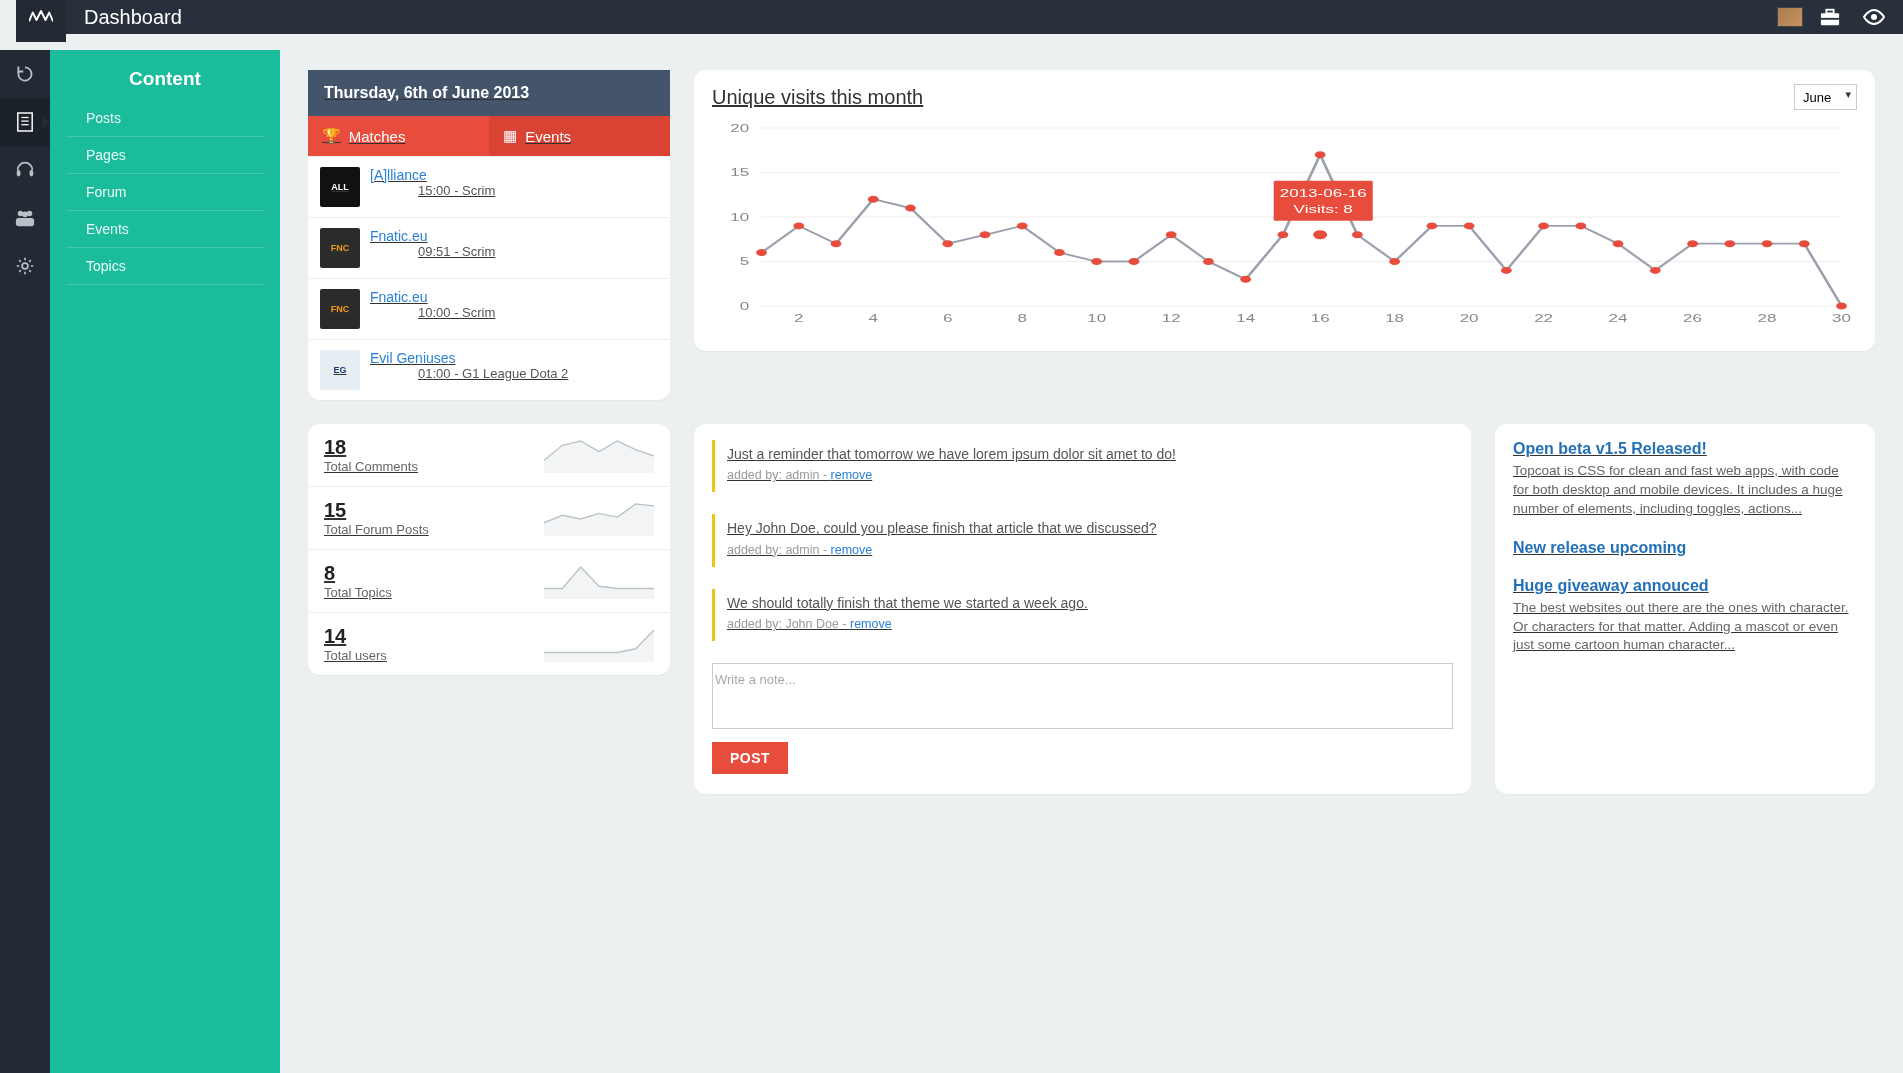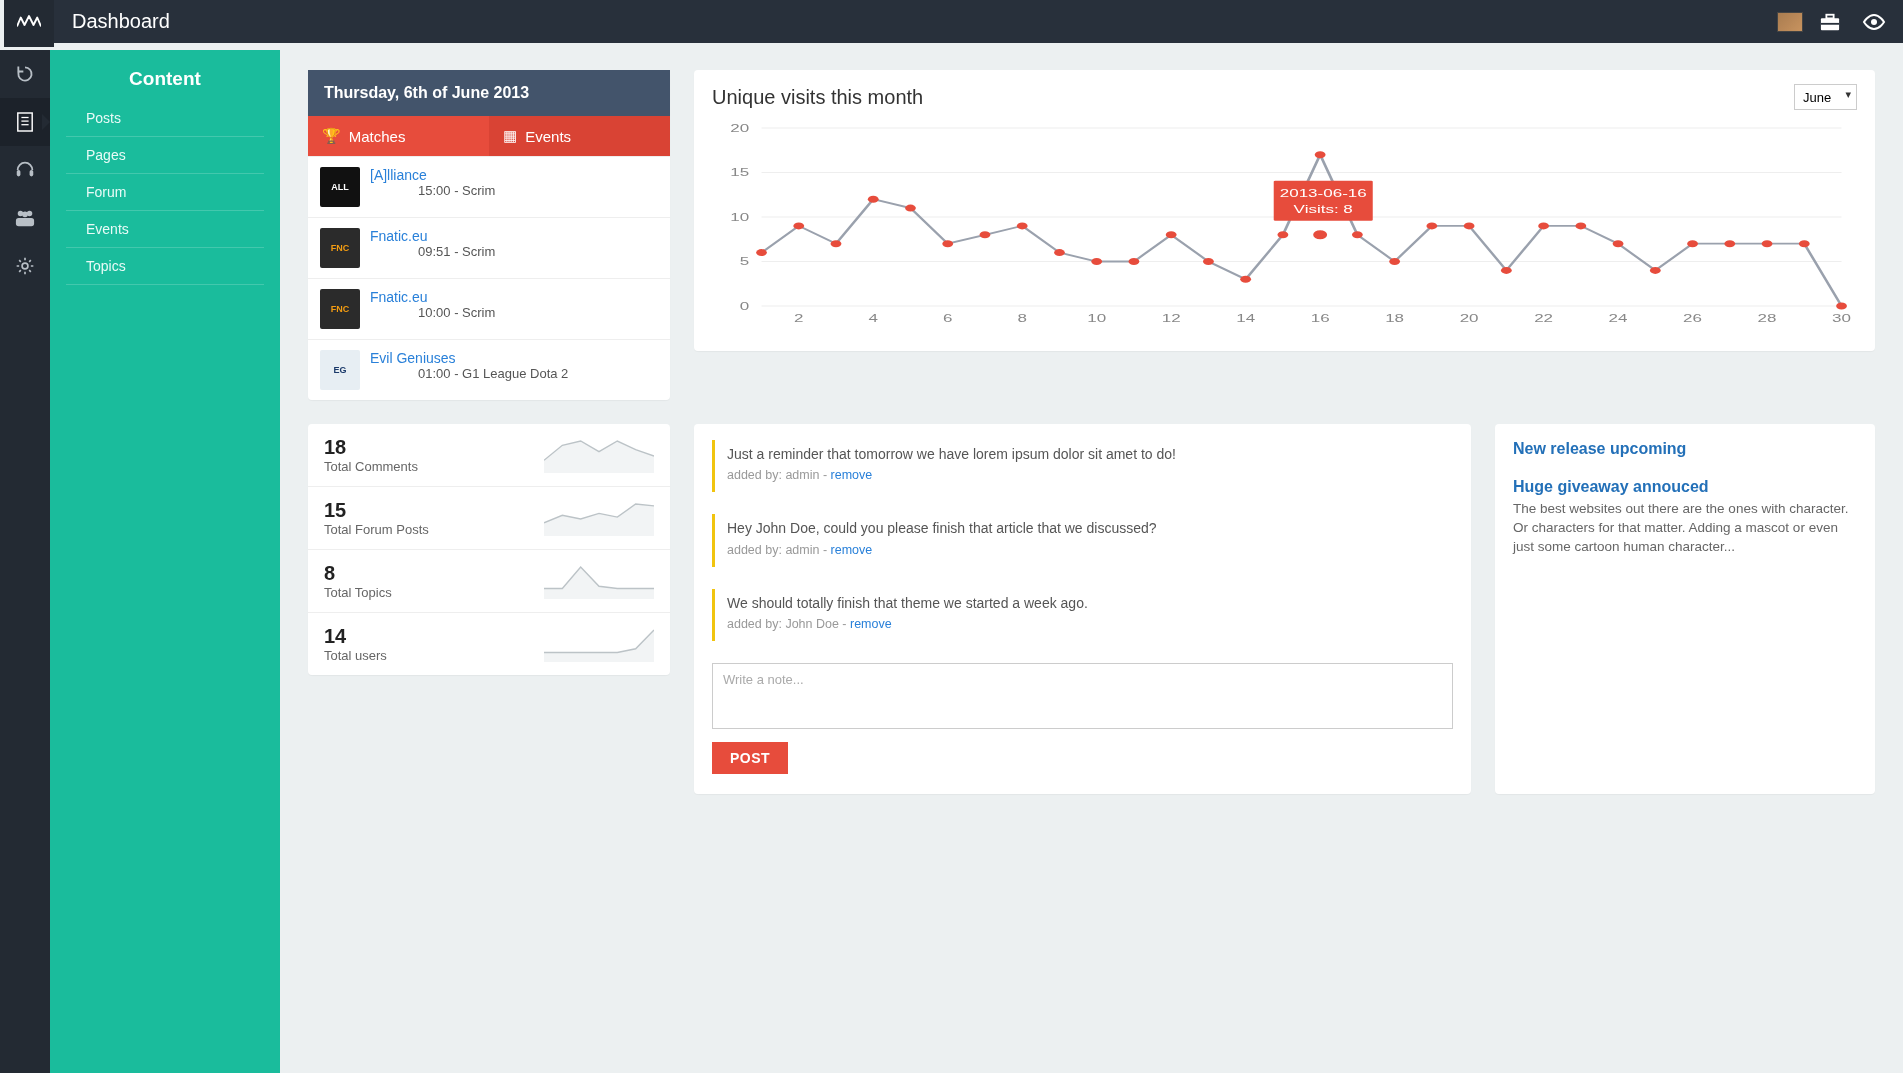--- a/index.html
+++ b/index.html
@@ -1,37 +1,37 @@
 <!DOCTYPE html>
 <html><head>
 <meta charset="utf-8">
 <style>
 * { margin: 0; padding: 0; box-sizing: border-box; }
 body { font-family: 'Segoe UI', Tahoma, sans-serif; font-size: 14px; background: #ecf0f1; color: #333; overflow-x: hidden; }
 
-.topbar { position: fixed; top: 0; left: 4px; right: 0; height: 43px; background: #28303b; color:#fff; display:flex; align-items:center; z-index:10; }
+.topbar { position: fixed; top: 0; left: 16px; right: 0; height: 34px; background: #28303b; color:#fff; display:flex; align-items:center; z-index:10; }
 .logo { width:50px; height:50px; display:flex; align-items:center; justify-content:center; background:#232a33; }
 .logo svg { width:24px; height:18px; }
 .page-title { padding-left:18px; font-size:20px; font-weight:300; color:#fff; }
 .top-actions { margin-left:auto; display:flex; align-items:center; padding-right:12px; gap:10px; }
 .avatar { width:26px; height:20px; background: linear-gradient(135deg,#a97c50,#c8935f); border:1px solid #444; }
 .top-icon { width:34px; height:34px; display:flex; align-items:center; justify-content:center; color:#fff; font-size:20px; }
 
 .rail { position:fixed; top:50px; left:0; bottom:0; width:50px; background:#232a33; display:flex; flex-direction:column; align-items:center; z-index:9; }
 .rail-item { width:50px; height:48px; display:flex; align-items:center; justify-content:center; color:#b8bfc6; position:relative; cursor:pointer; }
 .rail-item.active { background:#1c222a; color:#fff; }
 .rail-item.active::after { content:''; position:absolute; right:-8px; top:50%; margin-top:-8px; border:8px solid transparent; border-left-color:#232a33; }
 
 .sidepanel { position:fixed; top:50px; left:50px; bottom:0; width:230px; background:#1abc9c; color:#fff; padding:18px 0; z-index:8; }
 .sidepanel h3 { padding:0 20px 10px; font-size:19px; font-weight:600;text-align:center; }
 .sidepanel ul { list-style:none; }
 .sidepanel li { padding:10px 20px; font-size:14px; color:#e8fbf7; border-bottom:1px solid rgba(255,255,255,.18); cursor:pointer; margin:0 16px; }
 
 .main { margin-left:280px; margin-top:50px; padding:20px 28px; flex:1; display:grid; grid-template-columns: 362px 1fr; grid-template-rows: auto auto; gap:24px; align-items:start; }
-.card { background:#fff; border-radius:4px; box-shadow:0 1px 1px rgba(0,0,0,.04); }
+.card { background:#fff; border-radius:12px; box-shadow:0 1px 1px rgba(0,0,0,.04);text-decoration:underline; }
 
 .schedule-header { background:#43546b; color:#fff; padding:14px 16px; font-weight:600; font-size:16px; }
 .schedule-tabs { display:flex; }
 .schedule-tab { flex:1; padding:11px 14px; background:#e74c3c; color:#fff; font-size:15px; display:flex; align-items:center; gap:8px; cursor:pointer; }
 .schedule-tab.dim { background:#d94334; }
 .schedule-list { }
 .schedule-row { display:flex; gap:10px; padding:10px 12px; border-top:1px solid #eee; }
 .team-logo { width:40px; height:40px; display:flex; align-items:center; justify-content:center; font-size:9px; font-weight:700; color:#fff; border-radius:2px; }
 .schedule-text a { color:#2980d9; text-decoration:none; font-weight:500; }
 .schedule-text .sub { color:#555; font-size:13px;margin-left:48px; }
@@ -49,21 +49,21 @@
 .stat-num { font-size:20px; font-weight:700; color:#222; }
 .stat-label { font-size:13px; color:#666; }
 .spark { width:110px; height:36px; }
 
 .right-bottom { display:grid; grid-template-columns:1fr 380px; gap:24px; }
 .notes { background:#fff; padding:16px 18px 20px; }
 .note { border-left:3px solid #f1c40f; padding:4px 12px 10px; margin-bottom:22px; }
 .note p { color:#555; line-height:1.45; }
 .note .meta { color:#999; font-size:12.5px; margin-top:4px; }
 .note .meta a { color:#2980d9; text-decoration:none; }
-.note-input { width:100%; height:66px; border:1px solid #ccc; padding:8px 10px; font-family:inherit; font-size:13px; resize:none; margin-bottom:10px; color:#c2410c; }
+.note-input { width:100%; height:66px; border:1px solid #ccc; padding:8px 2px; font-family:inherit; font-size:13px; resize:none; margin-bottom:10px; color:#c2410c; }
 .note-input::placeholder { color:#aaa; }
 .post-btn { background:#e74c3c; color:#fff; border:none; padding:8px 18px; font-weight:700; font-size:14px; cursor:pointer; letter-spacing:.5px; }
 
 .news { background:#fff; padding:16px 18px; }
 .news-item { margin-bottom:20px; }
 .news-item h4 { color:#2370b8; font-size:16px; font-weight:700; margin-bottom:4px; cursor:pointer; }
 .news-item p { color:#666; font-size:13.5px; line-height:1.4; }
 .tooltip-box { fill:#e74c3c; }
 .tooltip-text { fill:#fff; font-size:11px; }
 </style>
@@ -308,20 +308,24 @@
           <div class="note">
             <p>We should totally finish that theme we started a week ago.</p>
             <div class="meta">added by: John Doe - <a href="#">remove</a></div>
           </div>
         </div>
       <textarea class="note-input" placeholder="Write a note..." style=""></textarea>
       <button class="post-btn">POST</button>
     </div>
     <div class="news card" id="news-list">
         <div class="news-item">
+          <h4>Open beta v1.5 Released!</h4>
+          <p>Topcoat is CSS for clean and fast web apps, with code for both desktop and mobile devices. It includes a huge number of elements, including toggles, actions...</p>
+        </div>
+        <div class="news-item">
           <h4>New release upcoming</h4>
         </div>
         <div class="news-item">
           <h4>Huge giveaway annouced</h4>
           <p>The best websites out there are the ones with character. Or characters for that matter. Adding a mascot or even just some cartoon human character...</p>
         </div>
       </div>
   </div>
 </div>
 

